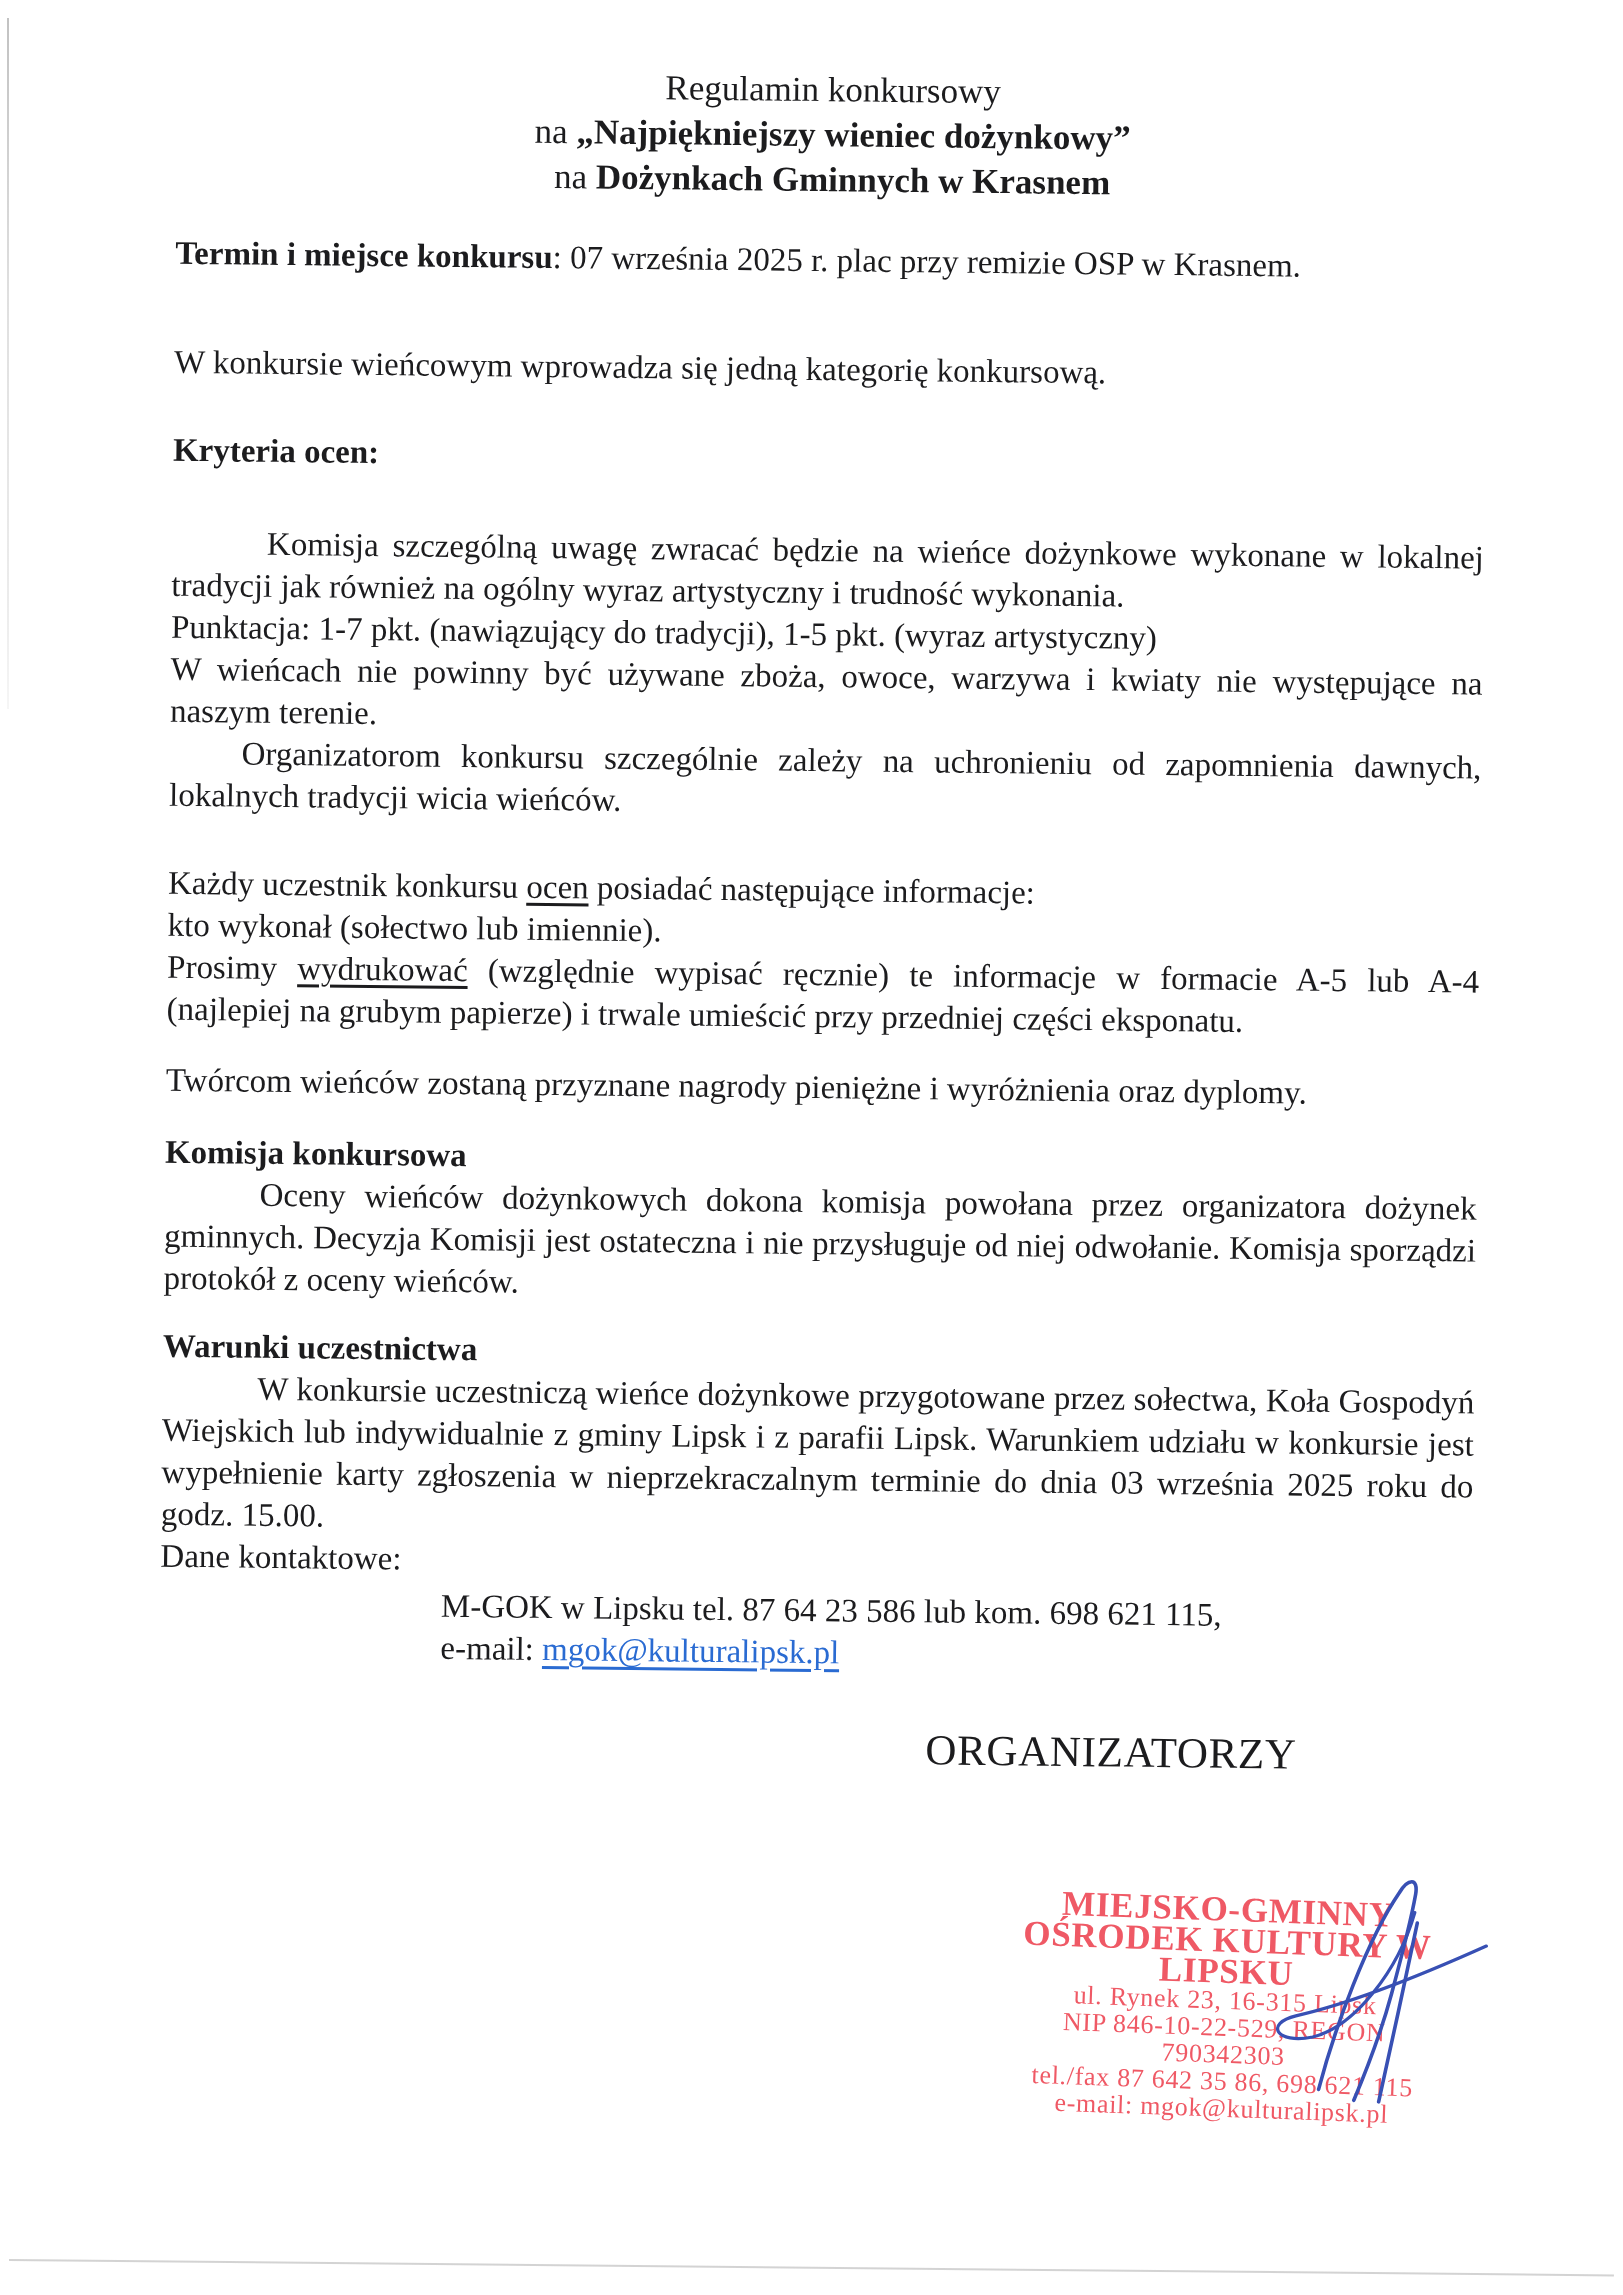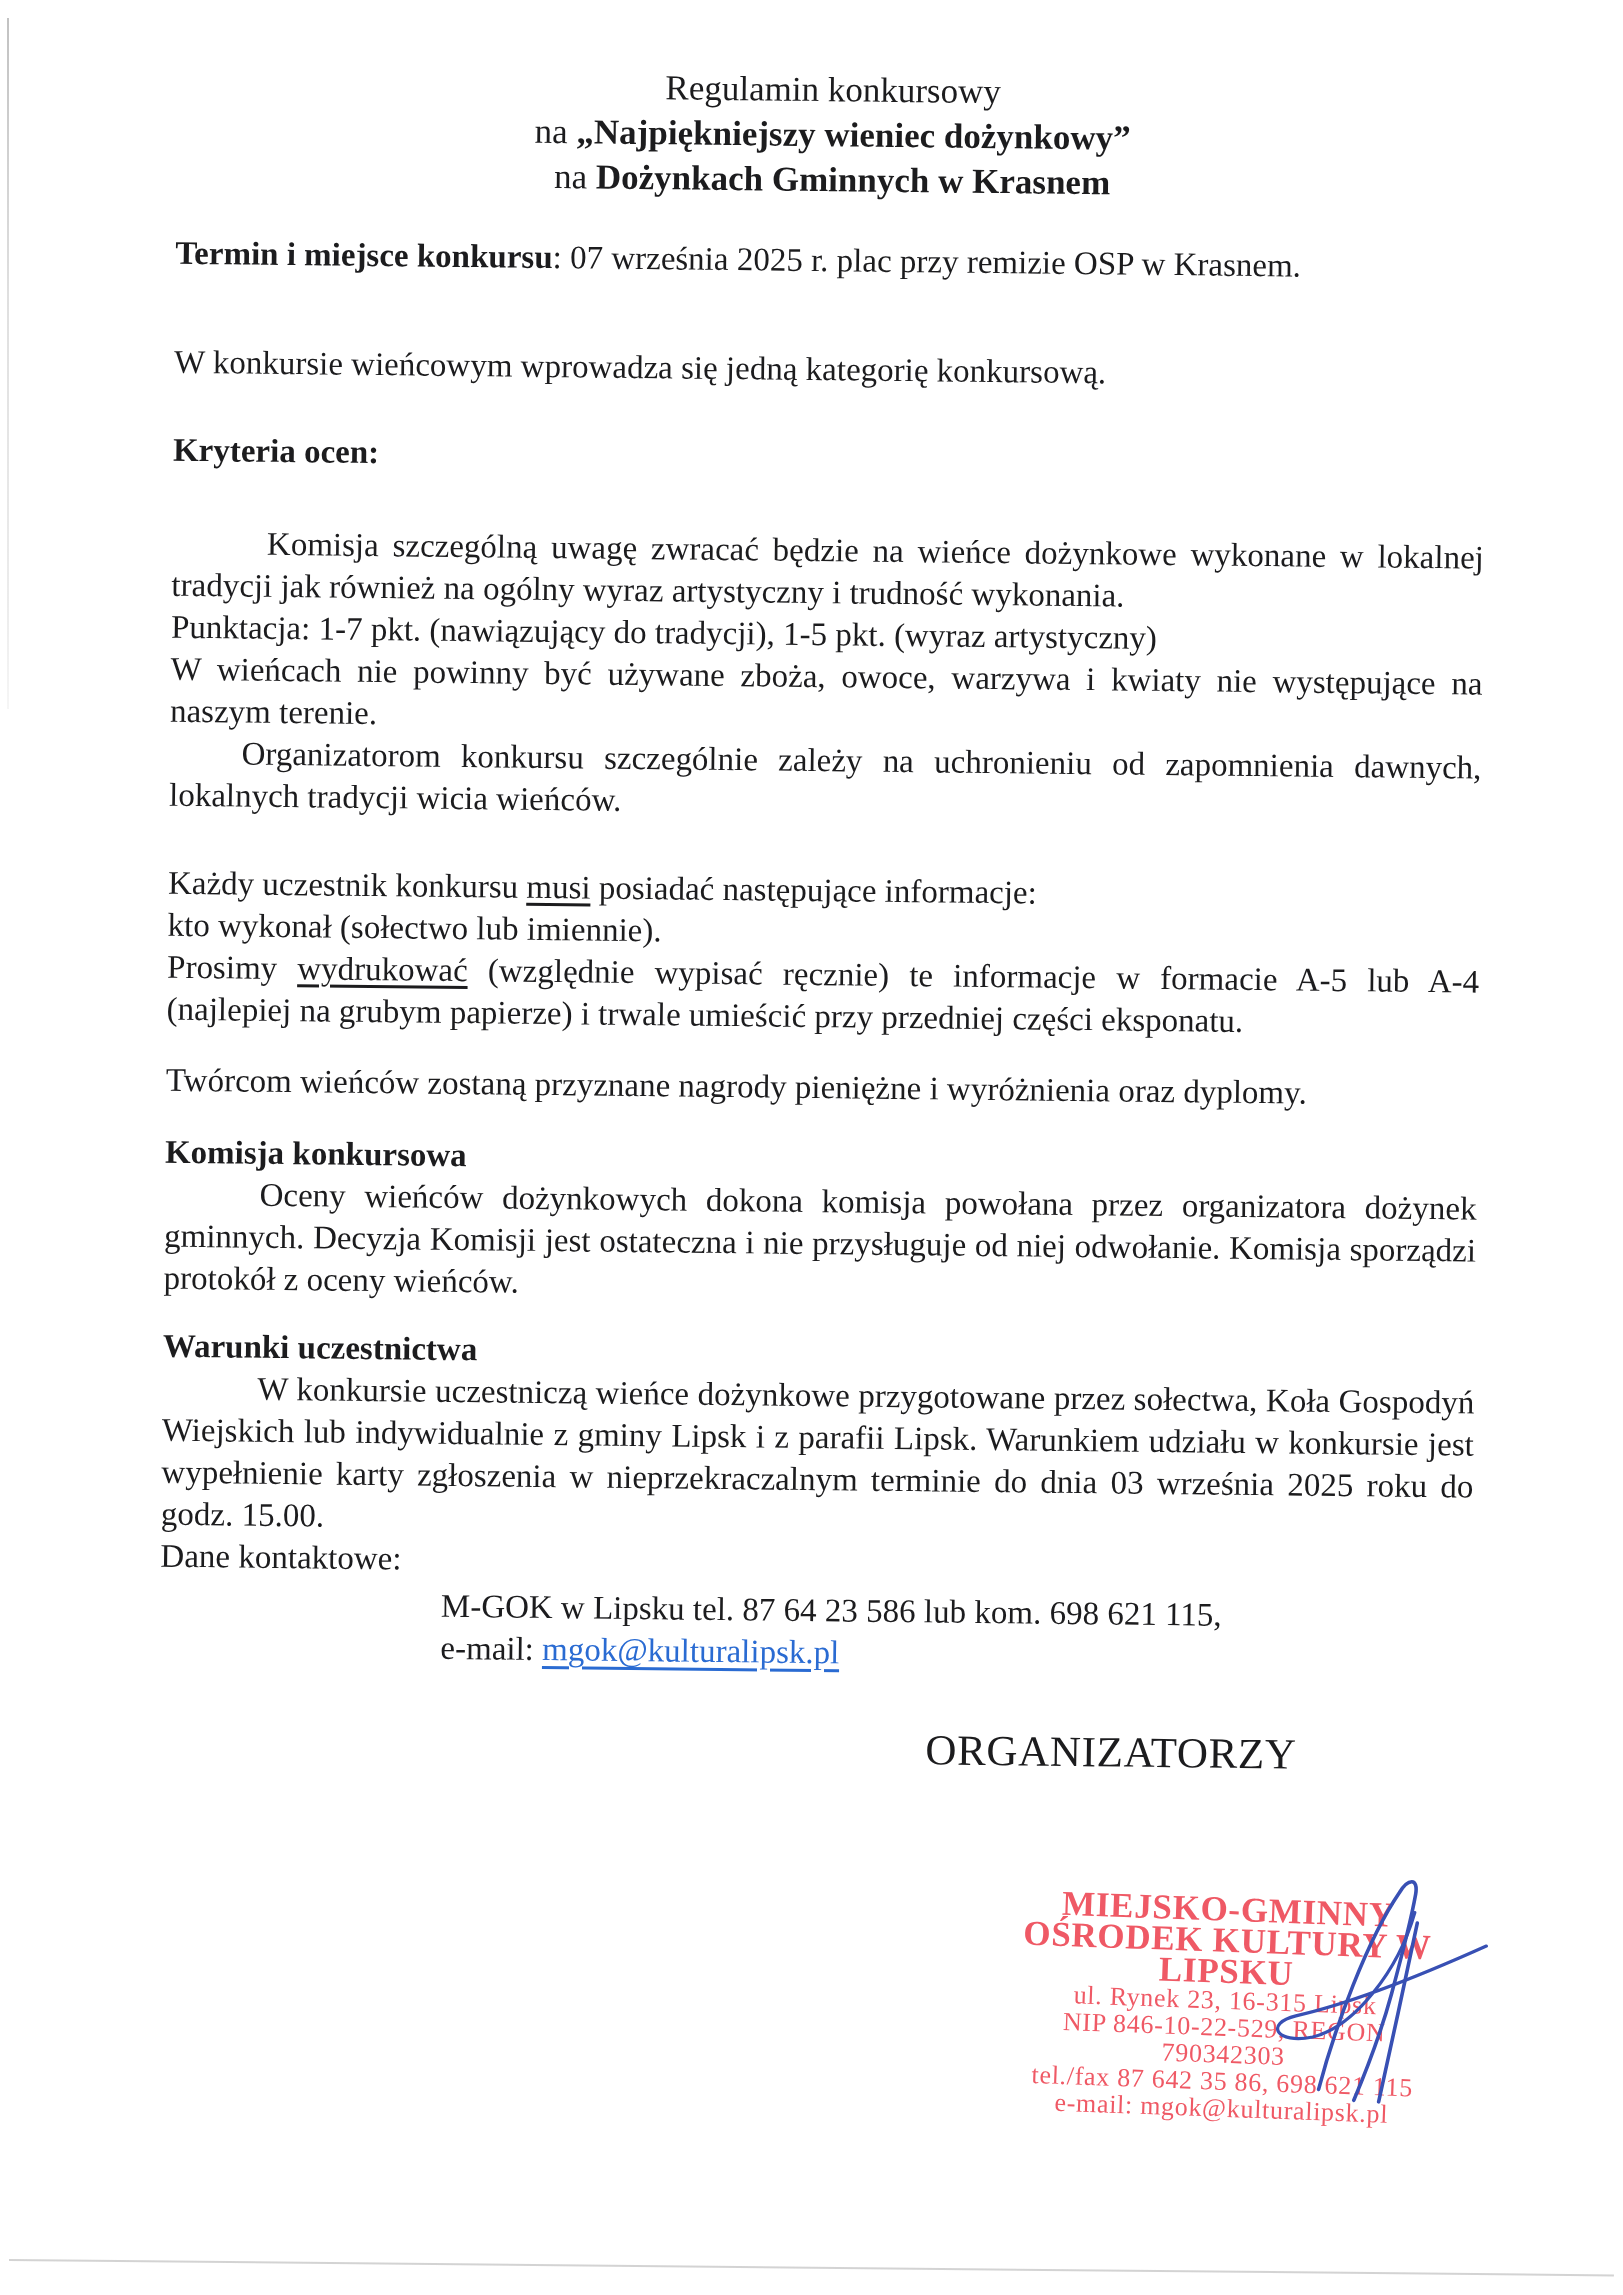--- a/index.html
+++ b/index.html
@@ -88,21 +88,21 @@
 
     <div class="intro">W konkursie wieńcowym wprowadza się jedną kategorię konkursową.</div>
 
     <div class="h-kryteria">Kryteria ocen:</div>
 
     <div class="p-kryteria1 just ind-lg">Komisja szczególną uwagę zwracać będzie na wieńce dożynkowe wykonane w lokalnej tradycji jak również na ogólny wyraz artystyczny i trudność wykonania.</div>
     <div>Punktacja: 1-7 pkt. (nawiązujący do tradycji), 1-5 pkt. (wyraz artystyczny)</div>
     <div class="just">W wieńcach nie powinny być używane zboża, owoce, warzywa i kwiaty nie występujące na naszym terenie.</div>
     <div class="just ind-md">Organizatorom konkursu szczególnie zależy na uchronieniu od zapomnienia dawnych, lokalnych tradycji wicia wieńców.</div>
 
-    <div class="info1"><span>Każdy uczestnik konkursu </span><span class="u">musi</span><span> posiadać następujące informacje:</span></div>
+    <div class="info1"><span>Każdy uczestnik konkursu </span><span class="u">ocen</span><span> posiadać następujące informacje:</span></div>
     <div>kto wykonał (sołectwo lub imiennie).</div>
     <div class="just"><span>Prosimy </span><span class="u">wydrukować</span><span> (względnie wypisać ręcznie) te informacje w formacie A-5 lub A-4 (najlepiej na grubym papierze) i trwale umieścić przy przedniej części eksponatu.</span></div>
 
     <div class="nagrody just">Twórcom wieńców zostaną przyznane nagrody pieniężne i wyróżnienia oraz dyplomy.</div>
 
     <div class="h-komisja">Komisja konkursowa</div>
     <div class="just ind-lg">Oceny wieńców dożynkowych dokona komisja powołana przez organizatora dożynek gminnych. Decyzja Komisji jest ostateczna i nie przysługuje od niej odwołanie. Komisja sporządzi protokół z oceny wieńców.</div>
 
     <div class="h-warunki">Warunki uczestnictwa</div>
     <div class="just ind-lg">W konkursie uczestniczą wieńce dożynkowe przygotowane przez sołectwa, Koła Gospodyń Wiejskich lub indywidualnie z gminy Lipsk i z parafii Lipsk. Warunkiem udziału w konkursie jest wypełnienie karty zgłoszenia w nieprzekraczalnym terminie do dnia 03 września 2025 roku do godz. 15.00.</div>

